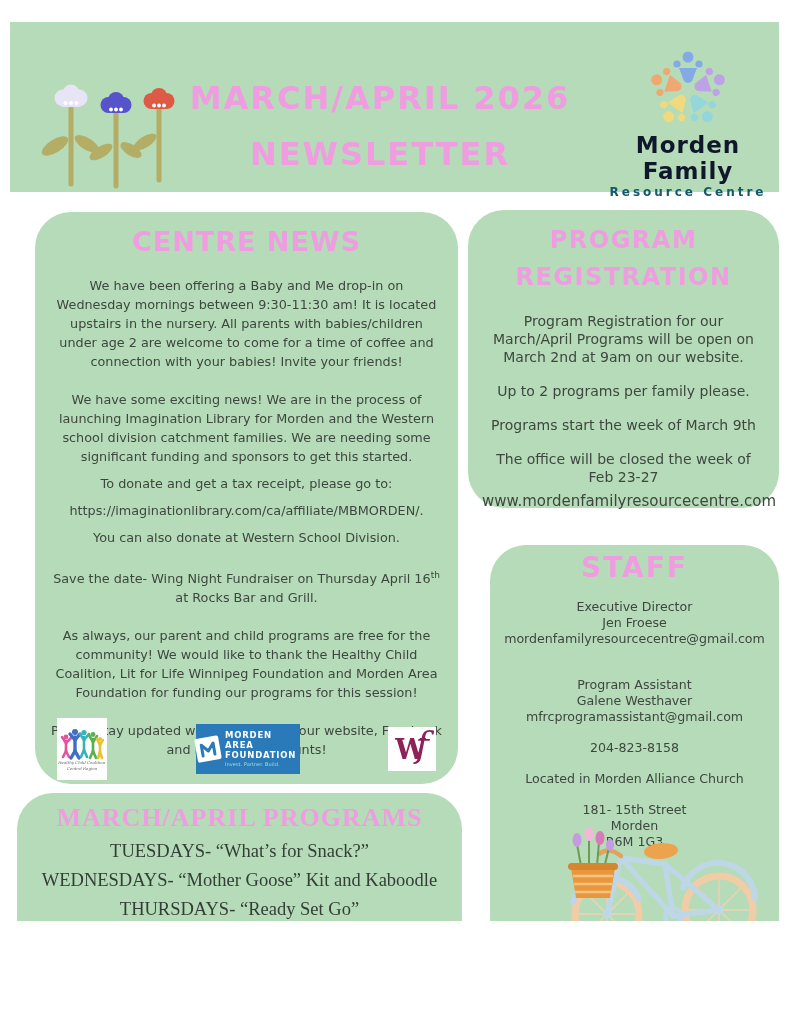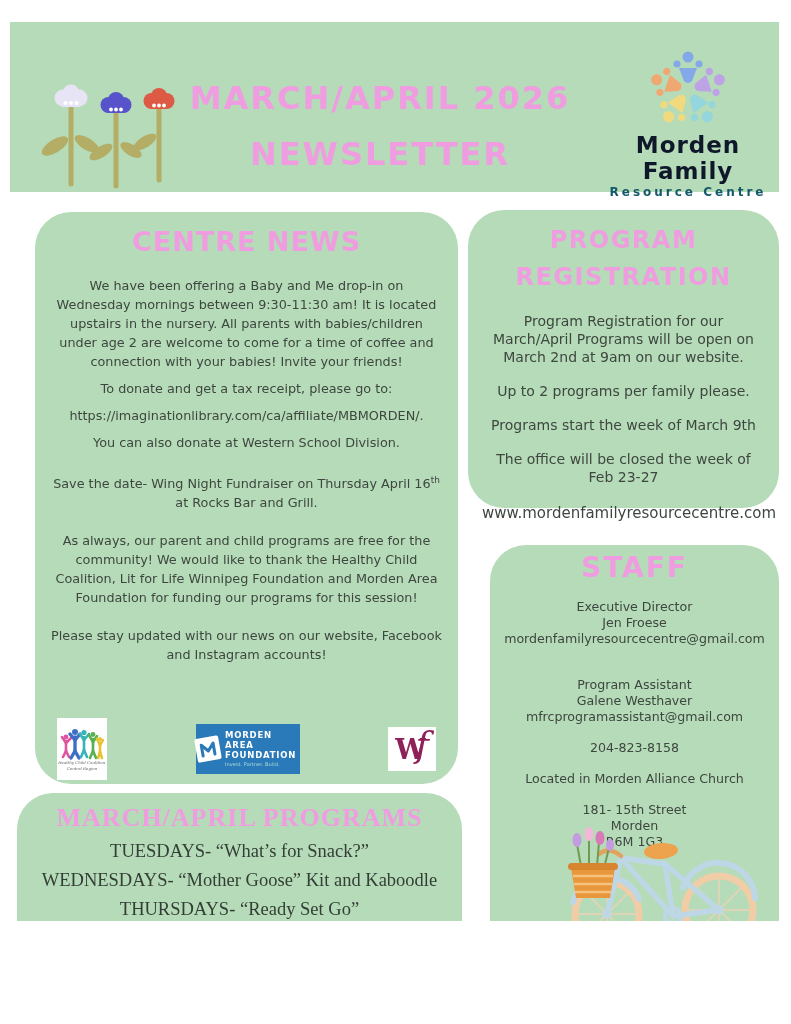--- a/index.html
+++ b/index.html
@@ -42,21 +42,21 @@
   .maf-line{color:#ffffff;font-size:8.5px;font-weight:bold;letter-spacing:0.8px;line-height:10px;}
   .maf-tag{color:#a8dcd8;font-size:6px;line-height:8px;transform:scale(0.85);transform-origin:left;}
   .wf-box{width:48px;height:44px;background:#fff;display:flex;align-items:center;justify-content:center;}
   .wf-w{font-family:"DejaVu Serif",serif;font-weight:bold;font-size:27px;color:#8e2158;}
   .wf-f{font-family:"DejaVu Serif",serif;font-style:italic;font-size:36px;color:#8e2158;
         margin-left:-10px;position:relative;top:-5px;}
 
   .pr-title{font-size:24px;line-height:37px;letter-spacing:1.5px;margin-top:4px;}
   .pr-body{font-size:14px;line-height:18px;text-align:center;}
   .pr-para{margin-top:16px;}
-  .pr-web{margin-top:18px;font-size:15px;}
+  .pr-web{margin-top:6px;font-size:15px;}
 
   .st-title{font-size:28px;letter-spacing:2px;margin-top:6px;}
   .st-body{font-size:12.6px;line-height:16px;text-align:center;margin-top:14px;}
   .st-group{margin-top:15px;}
   .bike{position:absolute;right:8px;bottom:6px;}
 
   .pg-title{font-size:26px;letter-spacing:1px;margin-top:2px;}
   .pg-lines{font-size:18.5px;line-height:29px;text-align:center;color:#333f36;margin-top:4px;}
   .pg-flowers{display:block;margin:2px auto 0 auto;}
 </style>
@@ -163,20 +163,21 @@
       </svg>
       <div class="logo-name">Morden Family</div>
       <div class="logo-sub">Resource Centre</div>
     </div>
   </div>
 
   <section class="card" id="centre-news">
     <div class="pinkh cn-title">CENTRE NEWS</div>
     <div class="cn-body">
       <div class="para">We have been offering a  Baby and Me drop-in on Wednesday mornings between 9:30-11:30 am!  It is located upstairs in the nursery. All parents with babies/children under age 2 are welcome to come for a time of coffee and connection with your babies!  Invite your friends!</div>
+      <div class="para">We have some exciting news!  We are in the process of launching Imagination Library for Morden and the Western school division catchment families. We are needing some significant funding and sponsors to get this started.</div>
       <div class="cont">To donate and get a tax receipt,  please go to:</div>
       <div class="cont">https://imaginationlibrary.com/ca/affiliate/MBMORDEN/.</div>
       <div class="cont">You can also donate at Western School Division.</div>
       <div class="para">
         <span>Save the date- Wing Night Fundraiser on Thursday April 16</span><sup>th</sup><span>  at Rocks Bar and Grill.</span>
       </div>
       <div class="para">As always, our parent and child programs are free for the community! We would like to thank the Healthy Child Coalition, Lit for Life Winnipeg Foundation and Morden Area Foundation for funding our programs for this session!</div>
       <div class="para">Please stay updated with our news on our website, Facebook and Instagram accounts!</div>
     </div>
 

